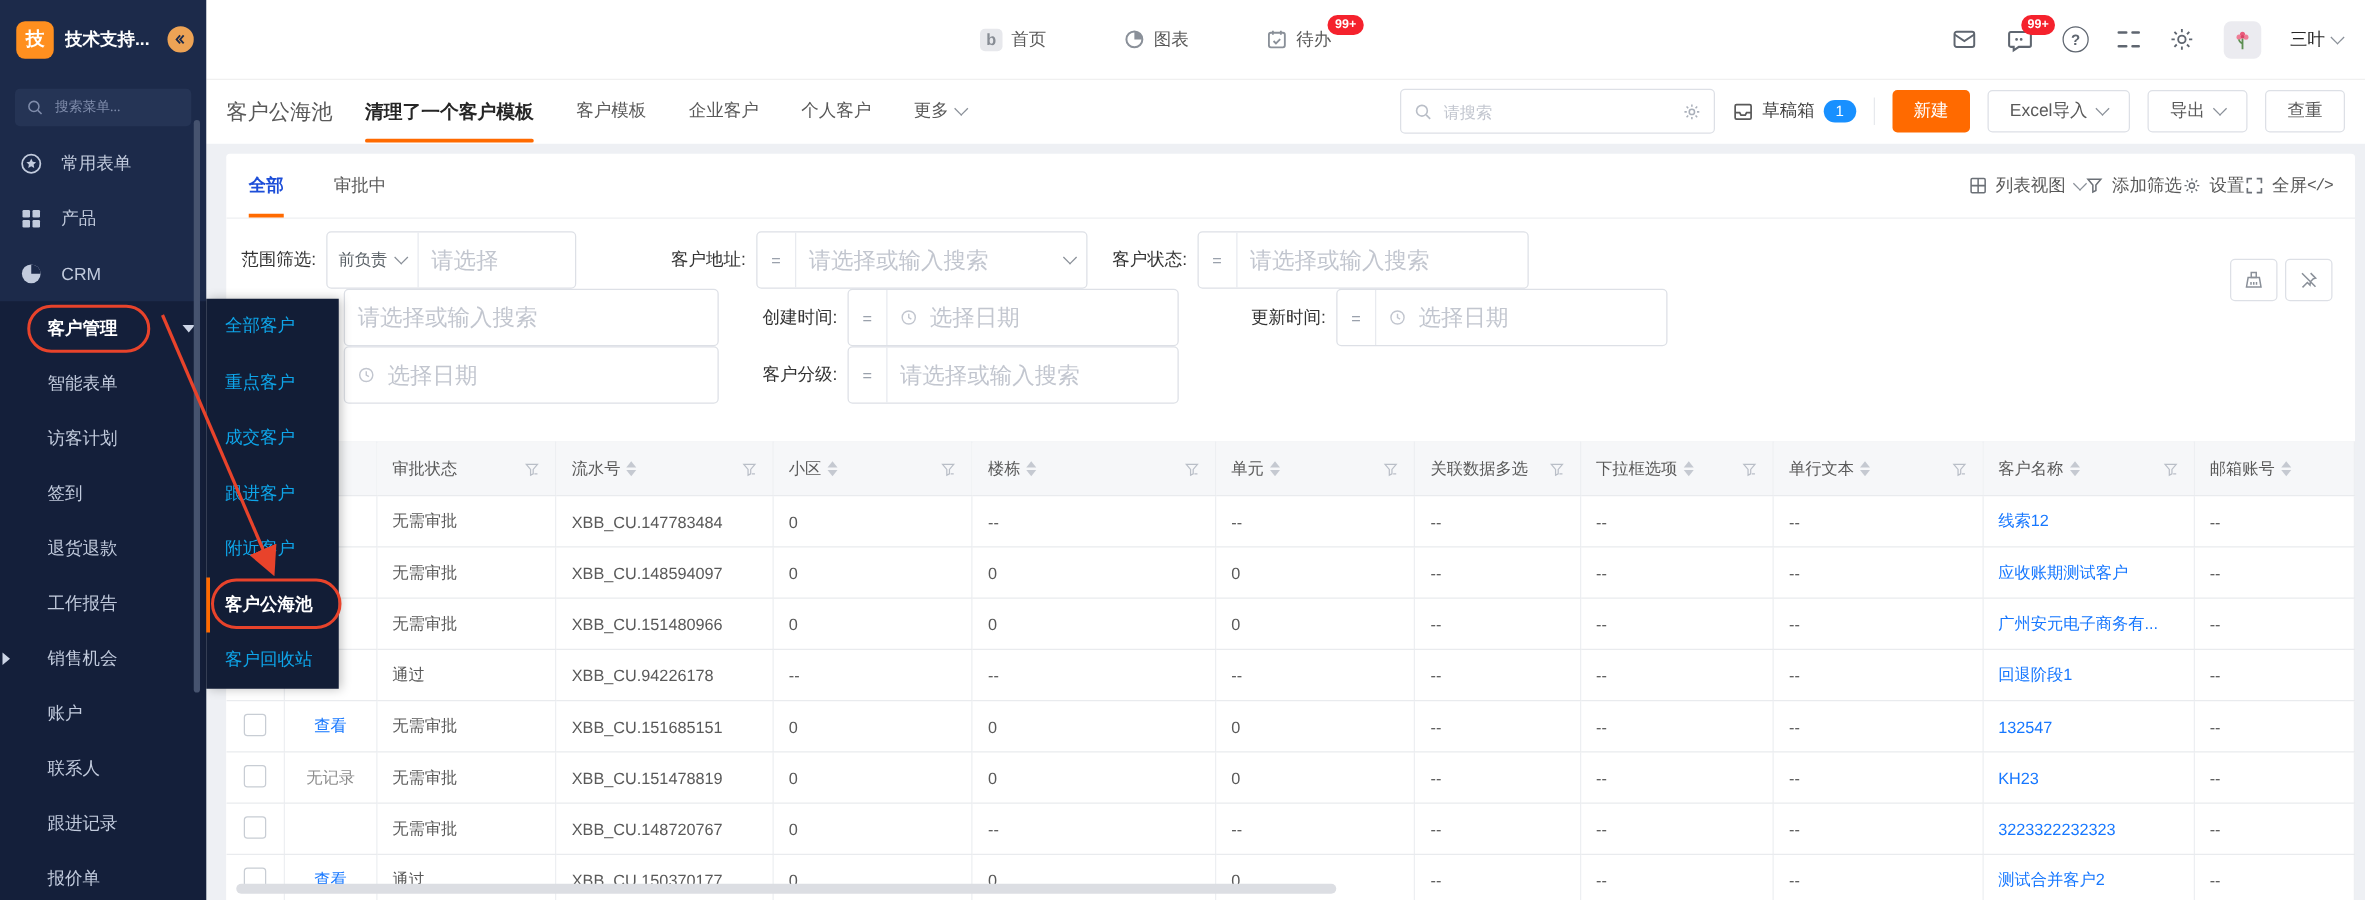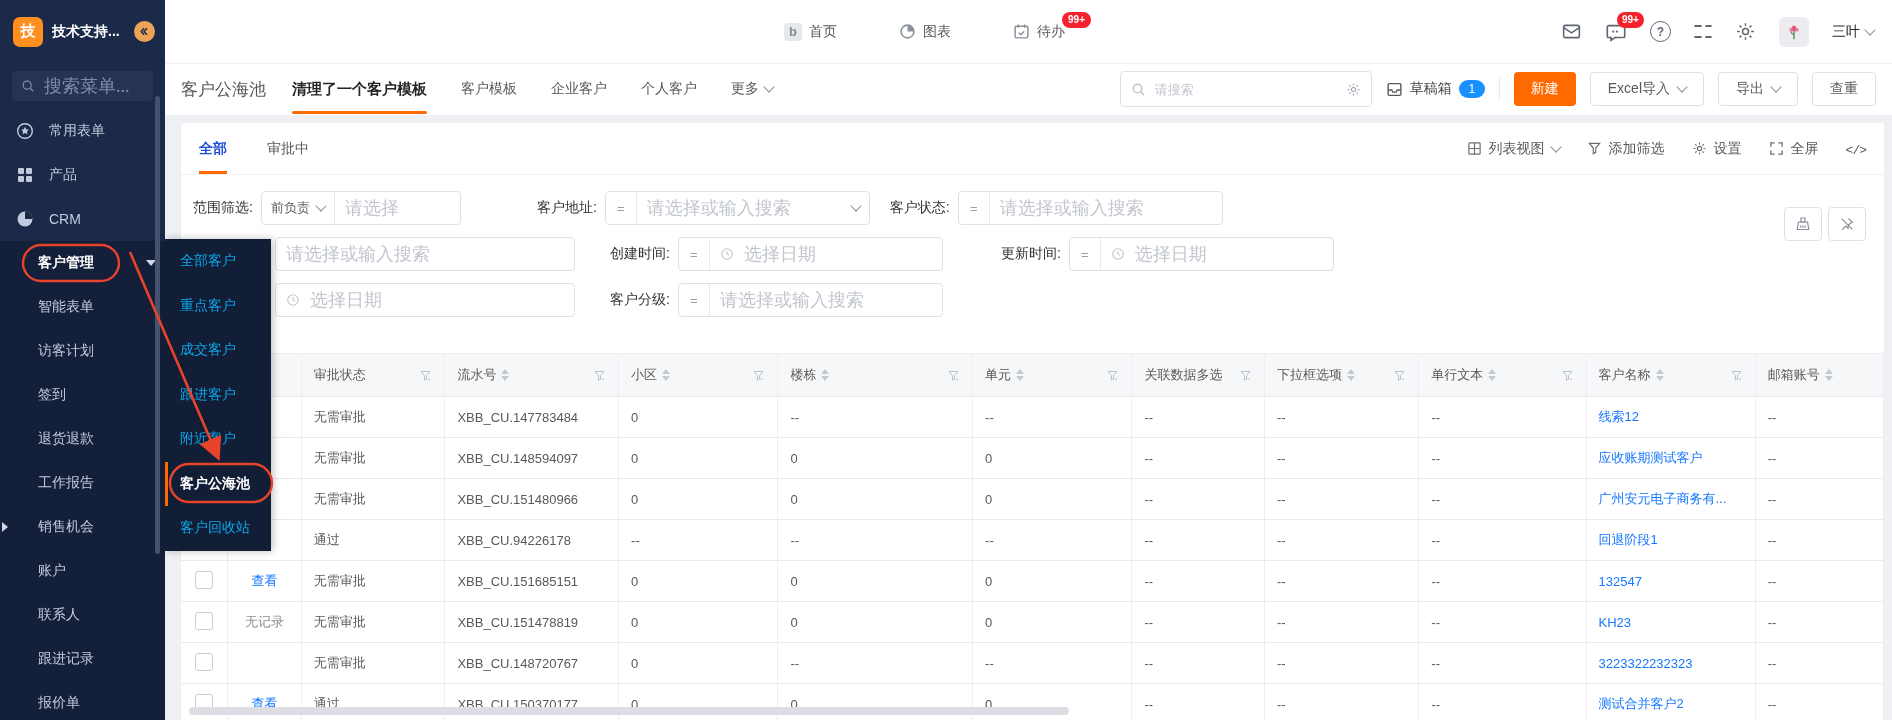--- a/index.html
+++ b/index.html
@@ -45,32 +45,32 @@
   .btn-primary{background:var(--primary,#ff6a00);color:#fff;border:none}
   .btn-outline{background:#fff;color:#595959;border:1px solid #dde0e6}
 
   
   .content{position:absolute;left:165px;right:0;top:115px;bottom:0;background:#eef0f4}
   .card{position:absolute;left:16px;right:8px;top:8px;bottom:0;background:#fff;border-radius:3px 3px 0 0;overflow:hidden}
   .toolbar-row{height:51px;border-bottom:1px solid #eef0f2;display:flex;align-items:center;padding:0 18px;position:relative}
   .v-tab{height:100%;display:flex;align-items:center;font-size:14px;color:#595959;margin-right:40px;cursor:pointer;position:relative}
   .v-tab.active{color:#1d4ed8;font-weight:bold}
   .v-tab.active::after{content:"";position:absolute;left:0;right:0;bottom:0;height:3px;background:var(--primary,#ff6a00)}
-  .tb-right{margin-left:auto;display:flex;align-items:flex-end;gap:27px}
+  .tb-right{margin-left:auto;display:flex;align-items:center;}
   .tb-item{display:flex;align-items:center;gap:7px;font-size:14px;color:#595959;cursor:pointer}
   .code-glyph{font-family:"Liberation Mono","DejaVu Sans Mono",monospace;font-size:13px;color:#595959;letter-spacing:-1px}
 
   
   .filter-area{position:relative;height:162px;padding:0 12px}
   .f-row{display:flex;align-items:center;height:34px;position:relative}
   .f-row1{margin-top:16px}
   .f-row2,.f-row3{margin-top:12px}
   .f-label{font-size:14px;color:#333;white-space:nowrap}
   .f-spacer{width:82px;flex:none}
-  .f-box{display:flex;align-items:center;height:34px;border:1px solid #dde0e6;border-radius:4px;background:#fff;box-sizing:border-box}
+  .f-box{display:flex;align-items:center;height:46px;border:1px solid #dde0e6;border-radius:4px;background:#fff;box-sizing:border-box}
   .f-box input{border:none;outline:none;flex:1;min-width:0;padding:0 10px;font-size:18px;color:#333;font-family:inherit;background:transparent}
   .op{width:30px;flex:none;text-align:center;color:#9aa1ac;border-right:1px solid #e8eaef;font-size:13px;align-self:stretch;display:flex;align-items:center;justify-content:center}
   .seg-select{display:flex;align-items:center;gap:7px;padding:0 9px;border-right:1px solid #e8eaef;font-size:13px;color:#596066;flex:none;align-self:stretch;cursor:pointer}
   .box-suffix{margin-right:9px;flex:none}
   .clock-pre{margin-left:10px;flex:none;display:inline-flex}
   .fa-btn{position:absolute;top:16px;width:36px;height:32px;border:1px solid #dde0e6;border-radius:4px;background:#fff;display:flex;align-items:center;justify-content:center;cursor:pointer}
   .fa-btn.clear{right:62px}
   .fa-btn.pin{right:18px}
 
   
@@ -92,21 +92,21 @@
   .act-muted{color:#8c8c8c}
   .h-scroll-thumb{position:absolute;left:8px;bottom:5px;width:880px;height:8px;border-radius:4px;background:#dcdee3}
 
   
   .sidebar{position:absolute;left:0;top:0;width:165px;height:720px;background:#1c2a4a;z-index:40;overflow:hidden}
   .sidebar-header{height:63px;display:flex;align-items:center;padding:0 10px 0 13px;gap:9px}
   .logo-badge{width:30px;height:30px;border-radius:7px;background:#ff8f1f;color:#fff;font-size:15px;font-weight:bold;display:flex;align-items:center;justify-content:center;flex:none}
   .workspace-name{color:#fff;font-size:14px;font-weight:bold;flex:1;white-space:nowrap;overflow:hidden}
   .collapse-btn{width:21px;height:21px;border-radius:50%;background:#eda355;display:flex;align-items:center;justify-content:center;flex:none;cursor:pointer}
   .sidebar-search{margin:8px 12px 6px;height:30px;background:#253455;border-radius:4px;display:flex;align-items:center;padding:0 9px;gap:7px}
-  .sidebar-search input{border:none;outline:none;background:transparent;color:#fdba74;font-size:18px;flex:1;min-width:0;font-family:Liberation Serif, serif}
+  .sidebar-search input{border:none;outline:none;background:transparent;color:#fdba74;font-size:11px;flex:1;min-width:0;font-family:Liberation Serif, serif}
   .sidebar-search input::placeholder{color:#7f8cab}
   .side-item{height:44px;display:flex;align-items:center;padding-left:16px;gap:15px;color:#c2cbdd;font-size:14px;cursor:pointer}
   .side-item:first-of-type{margin-top:8px}
   .side-group{background:#141f3a;padding-bottom:20px}
   .side-sub{height:44px;display:flex;align-items:center;padding-left:38px;color:#c2cbdd;font-size:14px;cursor:pointer;position:relative}
   .side-sub.group-head{color:#fff;font-weight:bold}
   .caret-down{position:absolute;right:9px;width:0;height:0;border-left:5px solid transparent;border-right:5px solid transparent;border-top:6px solid #cdd5e6}
   .caret-right-edge{position:absolute;left:2px;width:0;height:0;border-top:5px solid transparent;border-bottom:5px solid transparent;border-left:6px solid #cdd5e6}
   .side-scrollbar{position:absolute;right:5px;top:96px;width:5px;height:458px;border-radius:3px;background:#46536f}
 

